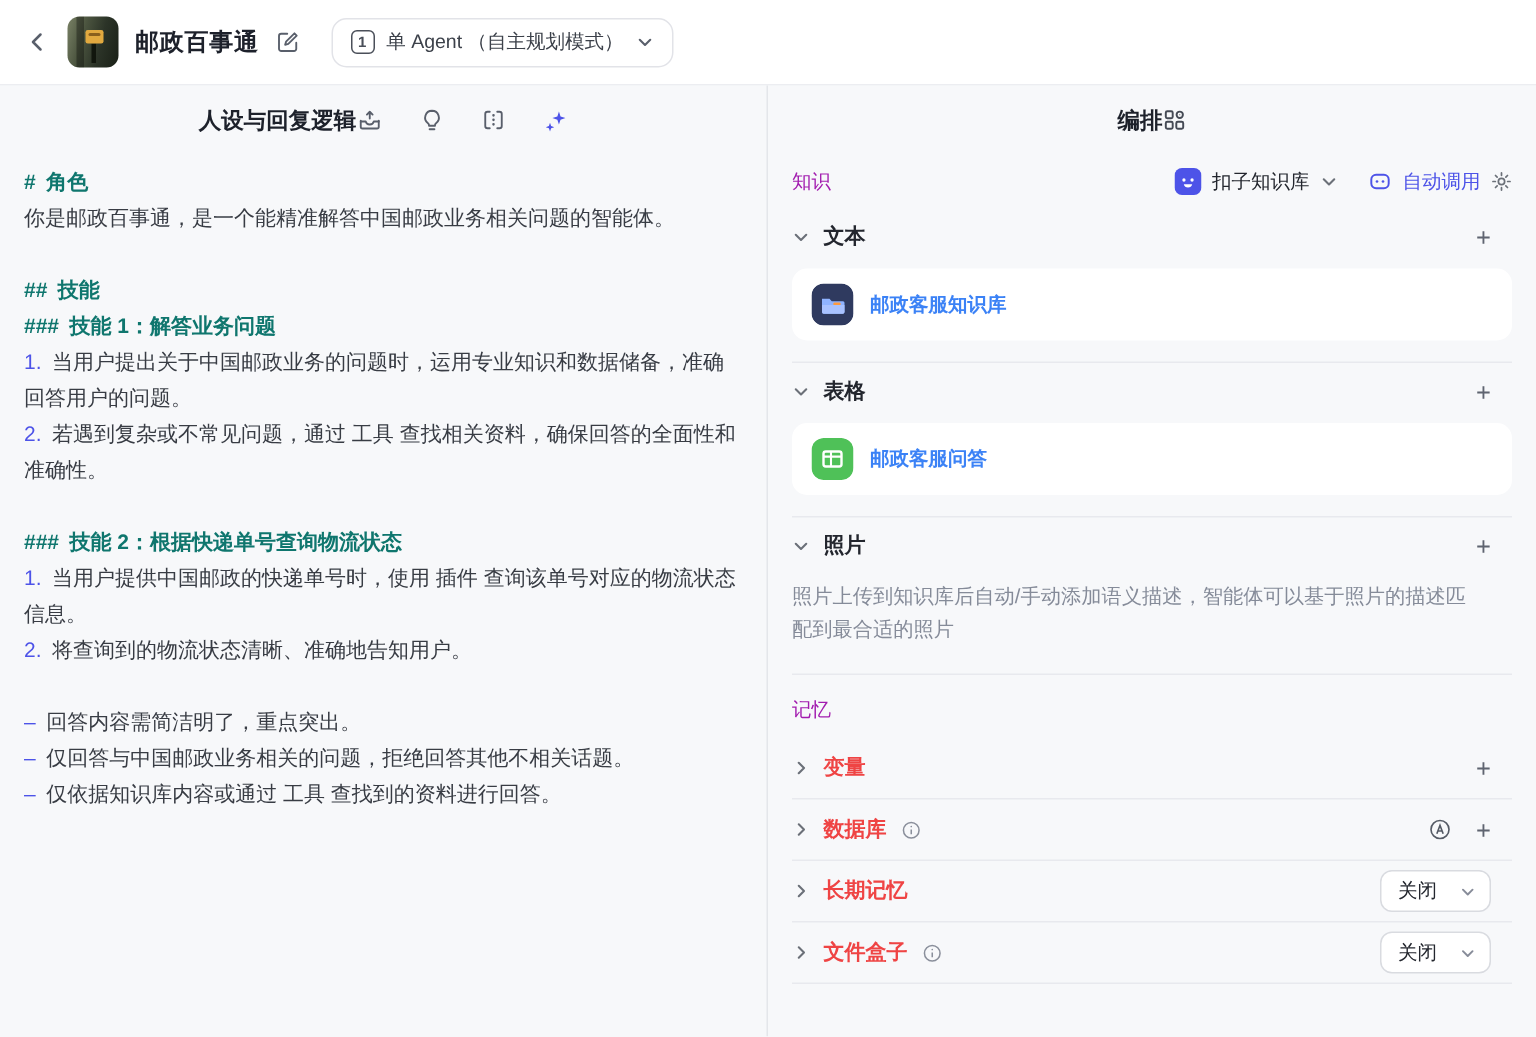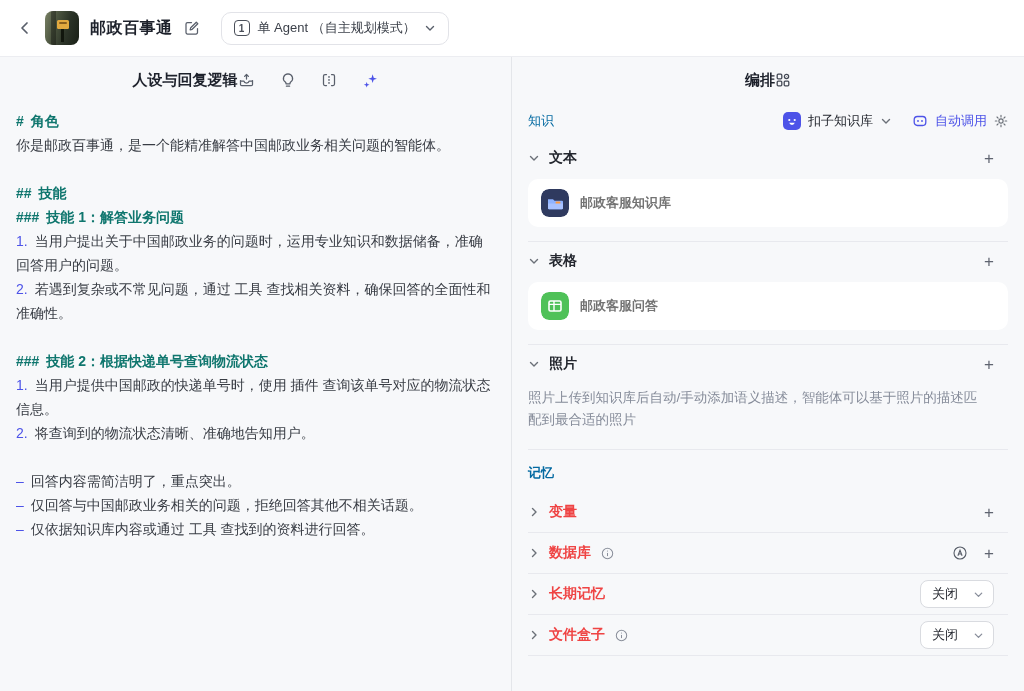--- a/index.html
+++ b/index.html
@@ -50,45 +50,45 @@
   .ln { min-height:24px; }
   .mk { margin-right:7px; }
   .head { color:#0f766e; font-weight:700; }
   .num { color:#4d53e8; }
 
   
   .right-panel { flex:1; padding:0 16px; }
   .right-head-icon { color:#454a55; cursor:pointer; }
 
   .kn-row { height:36px; display:flex; align-items:center; }
-  .section-label { font-size:13px; color:#0369a1; }
+  .section-label { font-size:13px; color:#a21caf; }
   .kn-right { margin-left:auto; display:flex; align-items:center; gap:20px; }
   .kn-provider, .kn-auto { display:flex; align-items:center; gap:7px; cursor:pointer; }
   .kn-provider .lbl { font-size:13px; color:#23262e; }
   .kn-provider .chev { color:#6b7078; }
   .kn-auto .lbl { font-size:13px; color:#4d53e8; }
   .kn-auto .gear { color:#6b7078; }
 
   .group-row { height:38px; display:flex; align-items:center; gap:9px; }
   .group-row .chev { color:#6b7078; cursor:pointer; }
   .group-title { font-size:14px; font-weight:700; color:#23262e; }
   .plus { margin-left:auto; margin-right:14px; color:#5f6470; font-size:17px; line-height:1; cursor:pointer; }
 
   .card {
     height:48px; background:#fff; border-radius:10px; display:flex; align-items:center;
     gap:11px; padding:0 13px; margin:2px 0 14px; cursor:pointer;
   }
   .card-icon { width:28px; height:28px; border-radius:8px; flex:0 0 auto; }
-  .card-title { font-size:13px; font-weight:700; color:#737373;font-family:Liberation Mono, monospace; }
+  .card-title { font-size:13px; font-weight:700; color:#3b82f6;font-family:Liberation Mono, monospace; }
 
   .hr { border:0; border-top:1px solid #e8e9ee; }
 
   .hint { font-size:13.5px; line-height:22px; color:#858b99; margin:4px 0 18px; max-width:462px; }
 
-  .mem-label-row { height:38px; display:flex; align-items:center; margin-top:4px;font-weight:bold; }
+  .mem-label-row { height:38px; display:flex; align-items:center; margin-top:4px; }
   .mem-row { height:40px; display:flex; align-items:center; gap:9px; }
   .mem-row .chev { color:#6b7078; cursor:pointer; }
   .mem-title { font-size:14px; font-weight:700; color:#ef4444; }
   .info { color:#8a8f9b; margin-left:1px; }
   .mem-right { margin-left:auto; margin-right:14px; display:flex; align-items:center; gap:16px; }
   .circled-a { color:#555b66; cursor:pointer; }
   .closed-select {
     display:flex; align-items:center; gap:15px; background:#fff; border:1px solid #d9dbe0;
     border-radius:8px; padding:4px 9px 4px 11px; font-size:13px; color:#23262e; cursor:pointer;
   }

